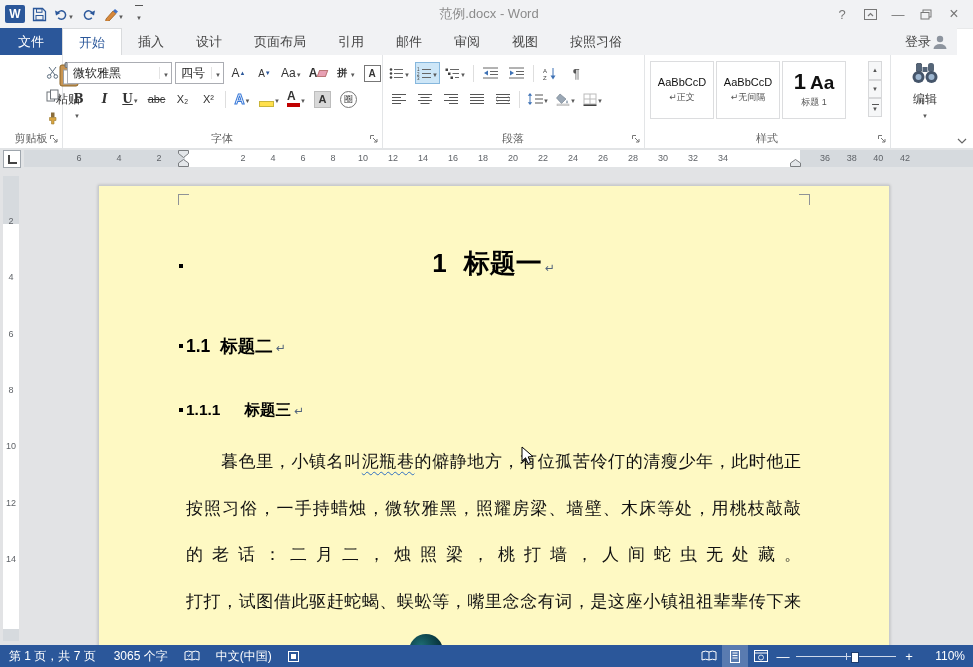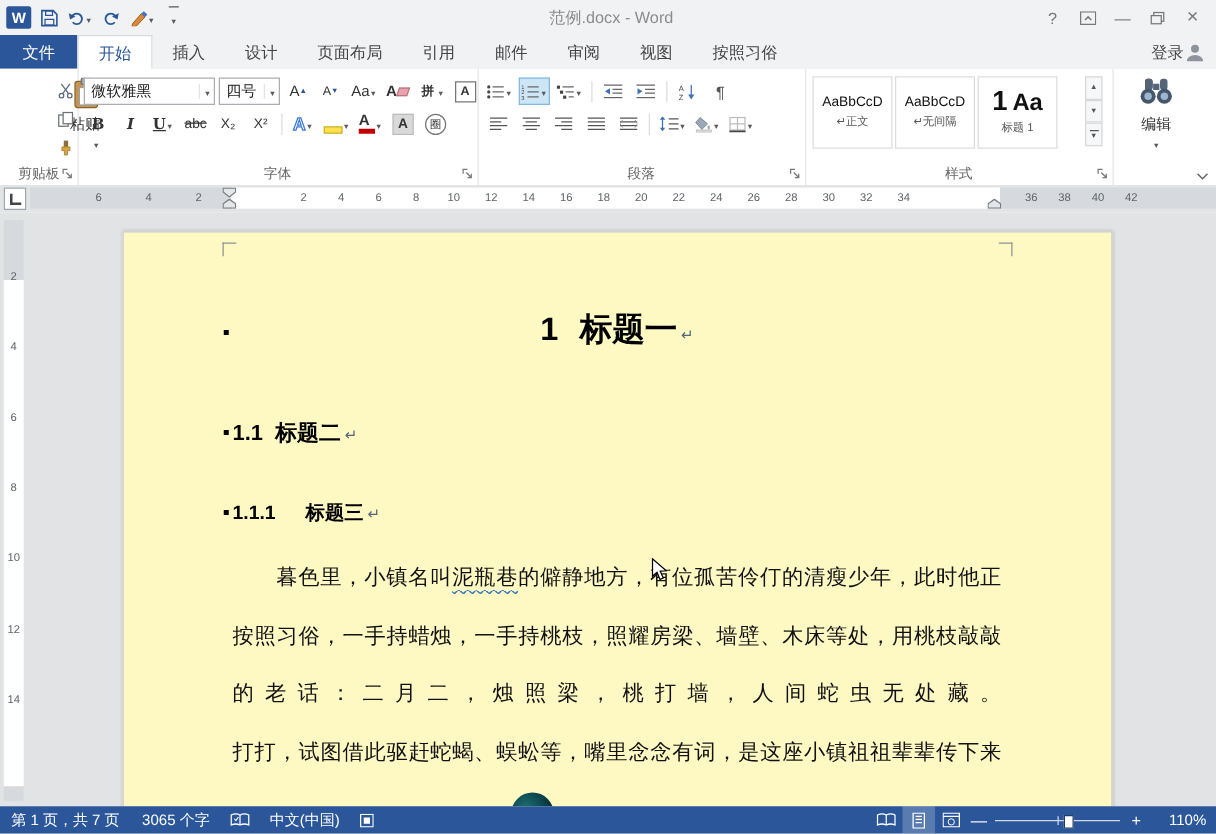--- a/index.html
+++ b/index.html
@@ -12,21 +12,21 @@
   .word-logo{width:18px;height:18px;background:#2b579a;color:#fff;border-radius:2px;font-size:12px;font-weight:bold;display:inline-flex;align-items:center;justify-content:center;}
   .arw{display:inline-block;line-height:1;}
   .arw::before{content:"▼";font-size:6px;color:#5a5a5a;}
   .qat-more{display:inline-flex;flex-direction:column;align-items:center;}
   .qat-more i{width:8px;height:1px;background:#555;margin-bottom:1px;}
   .tb-title{flex:1;text-align:center;font-size:13px;color:#8b8b8b;white-space:nowrap;overflow:hidden;}
   .winctl{display:flex;align-items:center;gap:2px;padding-right:6px;}
   .wbtn{width:26px;height:22px;display:inline-flex;align-items:center;justify-content:center;font-size:13px;color:#777;border:none;background:none;}
   .wbtn.close{font-size:16px;}
   
-  .tabrow{position:absolute;top:28px;left:0;right:0;height:27px;background:#f1f2f4;border-bottom:1px solid #d9dbdd;display:flex;align-items:stretch;}
+  .tabrow{position:absolute;top:28px;left:0;right:16px;height:27px;background:#f1f2f4;border-bottom:1px solid #d9dbdd;display:flex;align-items:stretch;}
   .tab{display:flex;align-items:center;padding:0 16px;font-size:13px;color:#444;cursor:default;}
   .tab.file{background:#2b579a;color:#fff;padding:0 18px;}
   .tab.active{background:#fff;color:#2b579a;border:1px solid #d9dbdd;border-bottom:none;margin-bottom:-1px;}
   .signin{margin-left:auto;display:flex;align-items:center;padding-right:8px;font-size:13px;color:#444;}
   
   .ribbon{position:absolute;top:55px;left:0;right:0;height:93px;background:#fff;border-bottom:1px solid #cfd1d3;}
   .grp{position:absolute;top:0;bottom:0;border-right:1px solid #e3e5e7;}
   .grp-label{position:absolute;bottom:2px;left:0;right:0;text-align:center;font-size:11px;color:#656565;}
   .launcher{position:absolute;right:2px;bottom:3px;width:11px;height:11px;display:inline-flex;}
   .rrow{position:absolute;left:5px;display:flex;align-items:center;gap:3px;}
@@ -583,21 +583,21 @@
       <div class="dh1"><span>1 标题一</span><span class="pmark">↵</span></div>
 
       <span class="sqmark" style="left:80px;top:158px;"></span>
       <div class="dh2"><span>1.1 标题二</span><span class="pmark">↵</span></div>
 
       <span class="sqmark" style="left:80px;top:222px;"></span>
       <div class="dh3"><span>1.1.1</span><span class="h3txt">标题三</span><span class="pmark">↵</span></div>
 
       <div class="dbody">
         <div class="bline first"><span>暮色里，小镇名叫</span><span class="wavy">泥瓶巷</span><span>的僻静地方，有位孤苦伶仃的清瘦少年，此时他正</span></div>
-        <div class="bline">按照习俗，一手持蜡烛，一手持桃枝，照耀房梁、墙壁、木床等处，用桃枝敲敲</div>
+        <div class="bline">按照习俗，一手持蜡烛，微软雅黑，照耀房梁、墙壁、木床等处，用桃枝敲敲</div>
         <div class="bline">的老话：二月二，烛照梁，桃打墙，人间蛇虫无处藏。</div>
         <div class="bline">打打，试图借此驱赶蛇蝎、蜈蚣等，嘴里念念有词，是这座小镇祖祖辈辈传下来</div>
       </div>
 
       <div class="img-cut"></div>
     </div>
 
     <span class="cursor">
       <svg width="13" height="19" viewBox="0 0 13 19">
           <path d="M1 1 L1 15 L4.6 11.8 L7 17.5 L9.6 16.4 L7.2 10.9 L12 10.6 Z" fill="#fff" stroke="#000"></path>

